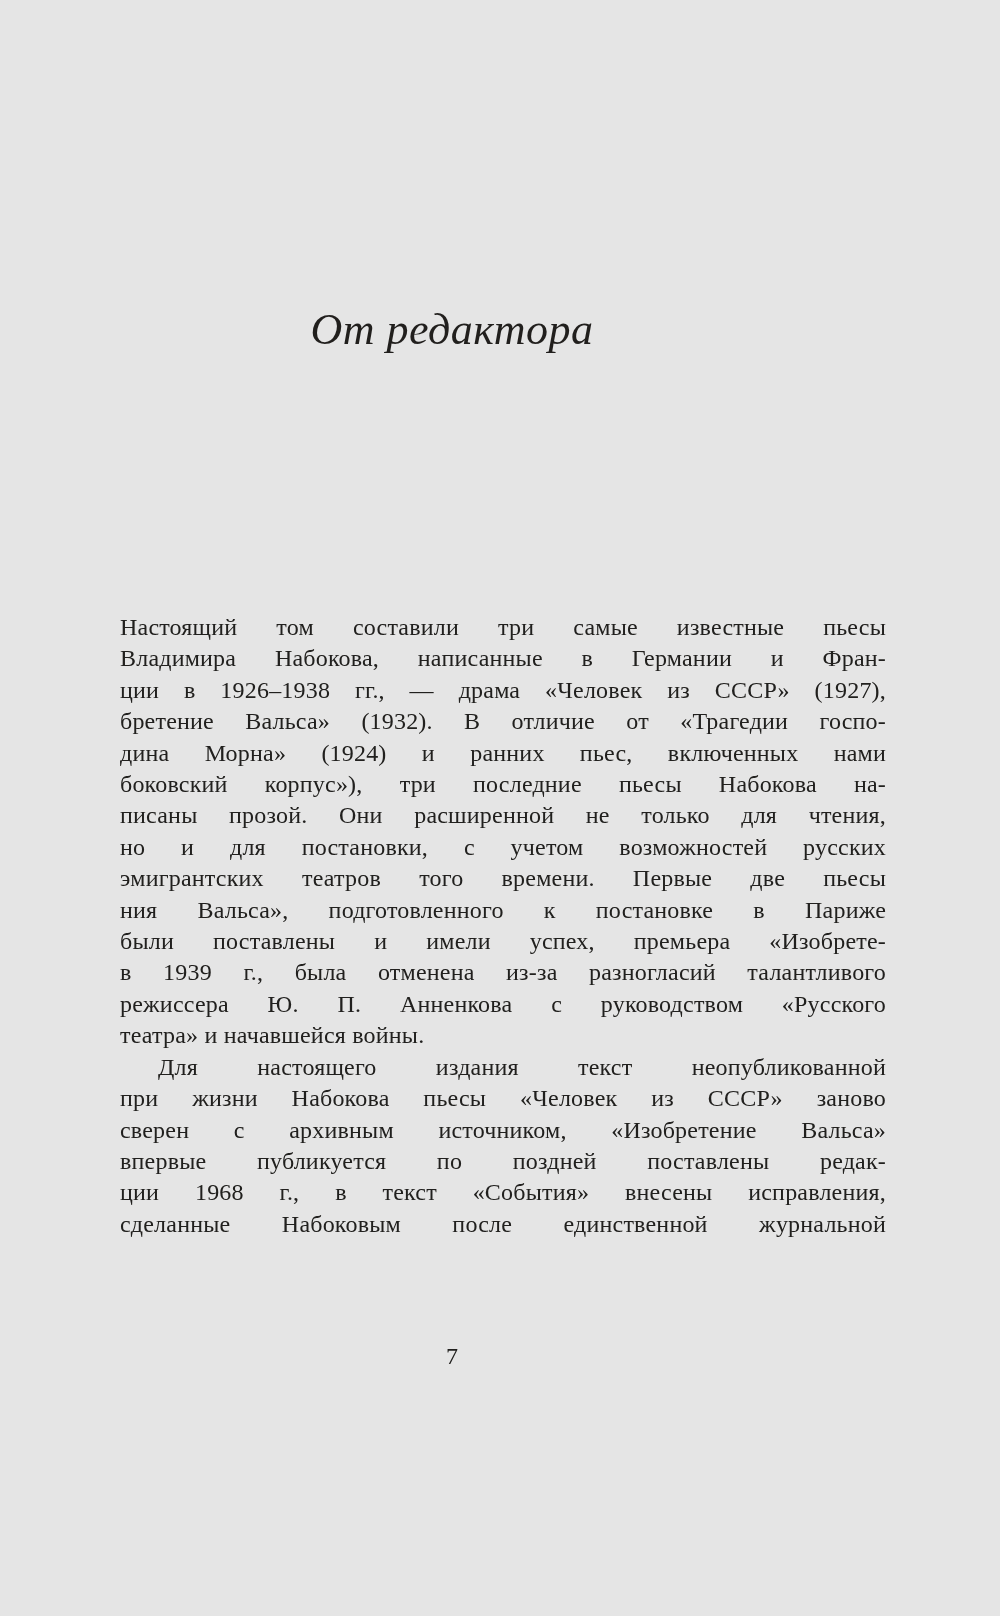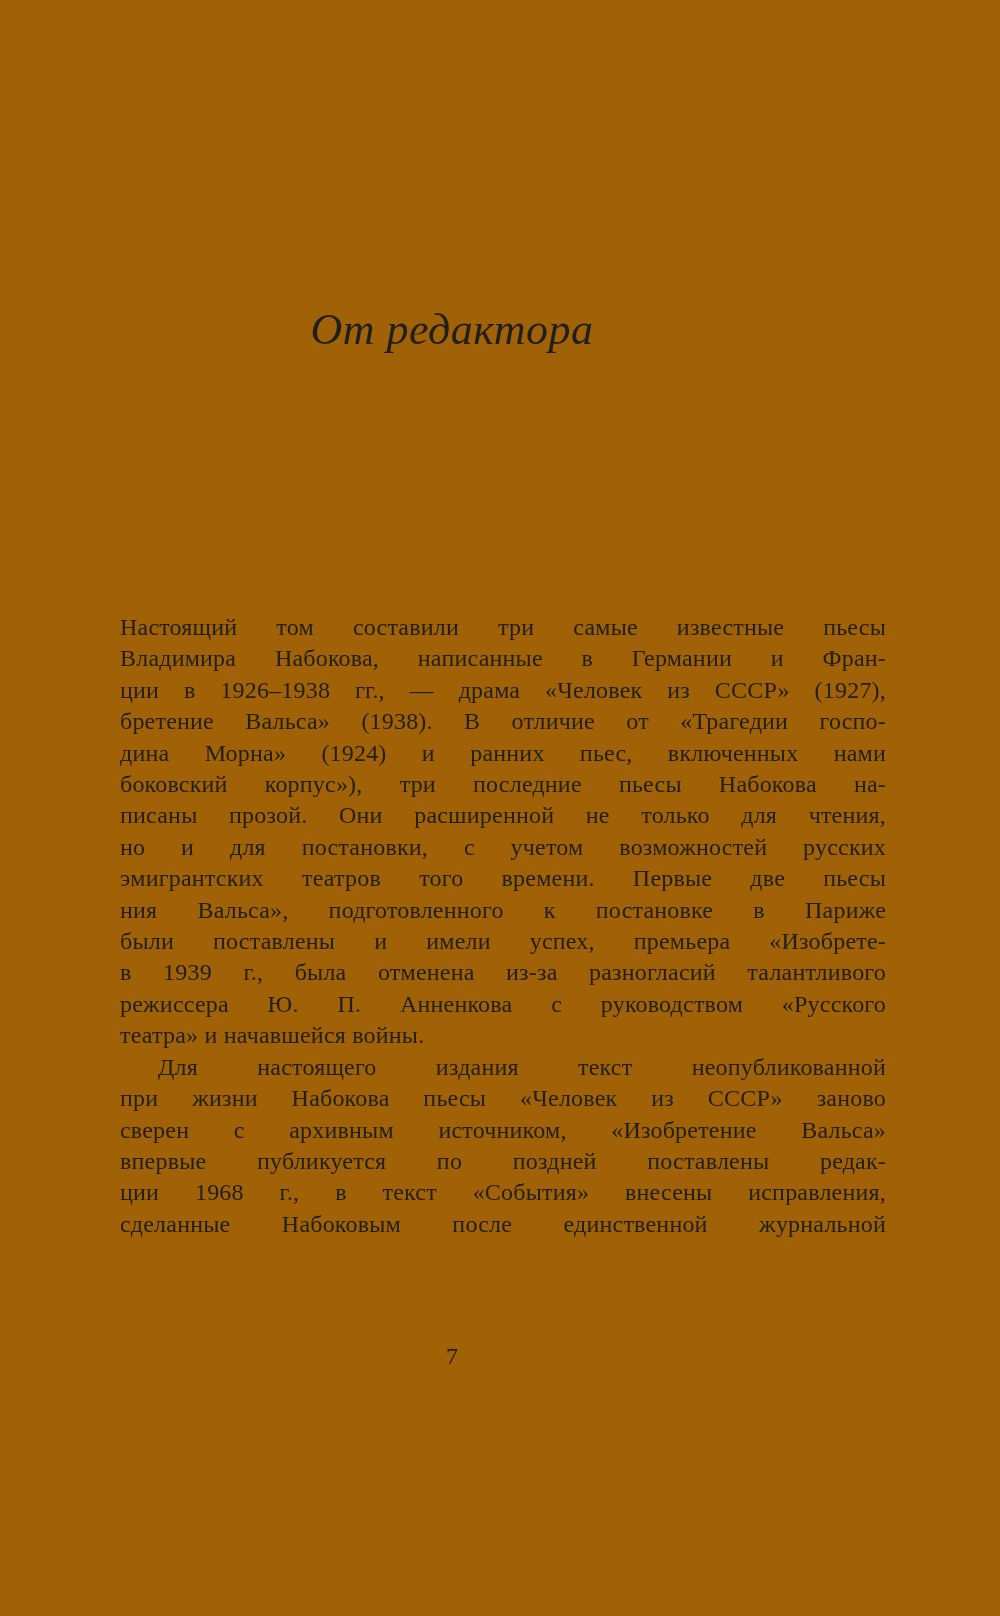--- a/index.html
+++ b/index.html
@@ -1,21 +1,21 @@
 <!DOCTYPE html>
 <html><head>
 <meta charset="utf-8">
 <style>
   * { margin: 0; padding: 0; box-sizing: border-box; }
   html, body { background: #ffffff; }
   .page {
     position: relative;
     width: 1000px;
     height: 1616px;
-    background: #a16207;
+    background: #e5e5e5;
     font-family: "Liberation Serif", "DejaVu Serif", serif;
     color: #21201e;
     overflow: hidden;
   }
   .title {
     position: absolute;
     left: 0;
     top: 306px;
     width: 904px;
     text-align: center;
@@ -59,21 +59,21 @@
 </style>
 </head>
 <body>
 
 <div class="page">
   <h1 class="title">От редактора</h1>
   <div class="body-text">
       <div class="line">Настоящий том составили три самые известные пьесы</div>
       <div class="line">Владимира Набокова, написанные в Германии и Фран-</div>
       <div class="line">ции в 1926–1938 гг., — драма «Человек из СССР» (1927),</div>
-      <div class="line">бретение Вальса» (1938). В отличие от «Трагедии госпо-</div>
+      <div class="line">бретение Вальса» (1932). В отличие от «Трагедии госпо-</div>
       <div class="line">дина Морна» (1924) и ранних пьес, включенных нами</div>
       <div class="line">боковский корпус»), три последние пьесы Набокова на-</div>
       <div class="line">писаны прозой. Они расширенной не только для чтения,</div>
       <div class="line">но и для постановки, с учетом возможностей русских</div>
       <div class="line">эмигрантских театров того времени. Первые две пьесы</div>
       <div class="line">ния Вальса», подготовленного к постановке в Париже</div>
       <div class="line">были поставлены и имели успех, премьера «Изобрете-</div>
       <div class="line">в 1939 г., была отменена из-за разногласий талантливого</div>
       <div class="line">режиссера Ю. П. Анненкова с руководством «Русского</div>
       <div class="line no-justify">театра» и начавшейся войны.</div>

